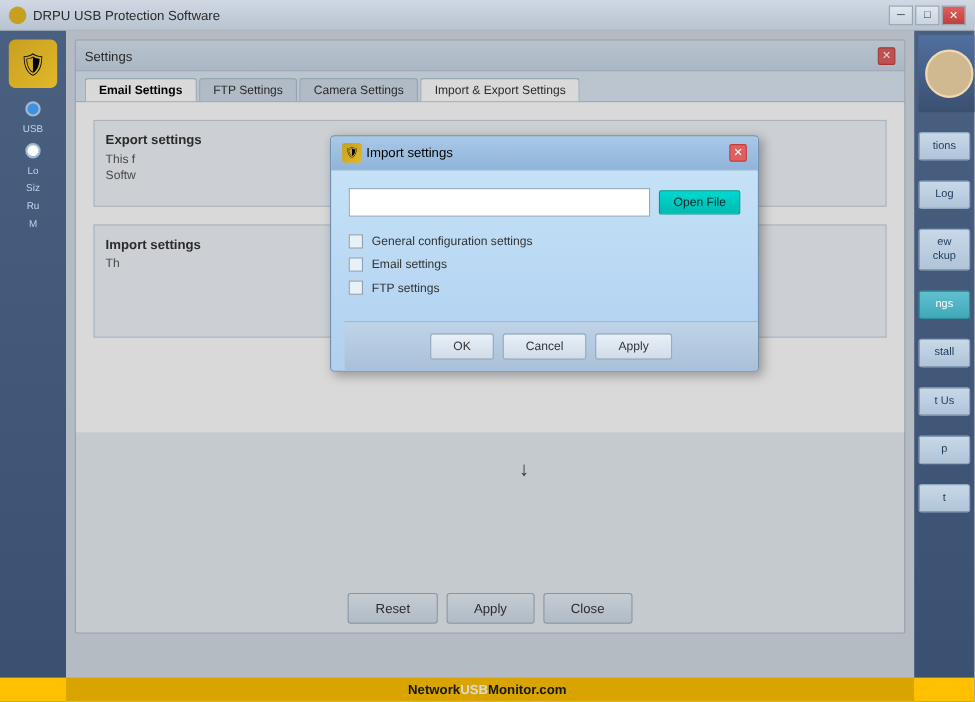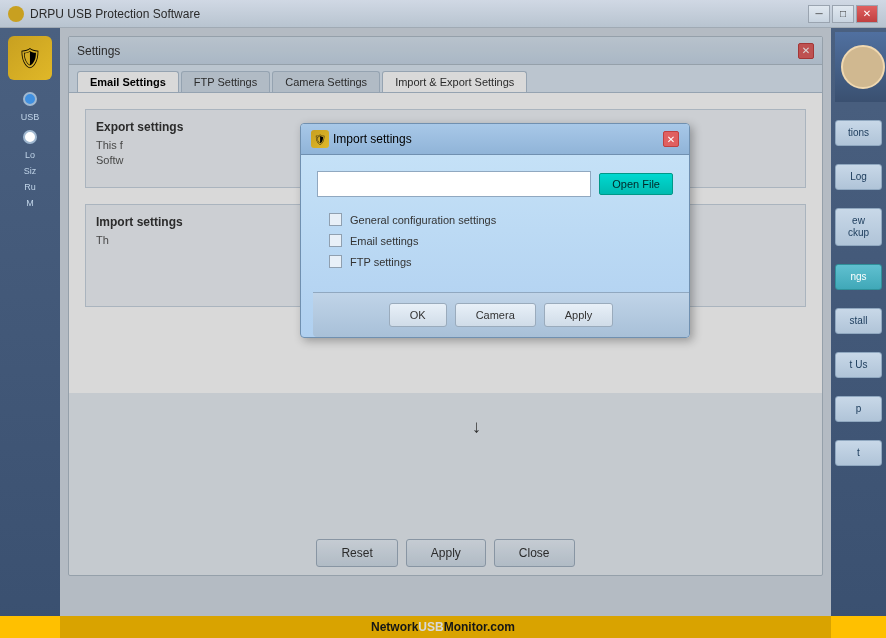--- a/index.html
+++ b/index.html
@@ -360,21 +360,20 @@
       border-radius: 2px;
       white-space: nowrap;
     }
     .dialog-checkbox-row {
       display: flex;
       align-items: center;
       gap: 8px;
       margin-bottom: 8px;
       font-size: 11px;
       color: #333;
-      margin-left: 12px;
     }
     .dialog-checkbox {
       width: 13px;
       height: 13px;
       border: 1px solid #90a0b0;
       background: #e8f0f8;
     }
     .dialog-footer {
       background: linear-gradient(to bottom, #c0d4e8, #a8c0d8);
       padding: 10px 16px;
@@ -547,21 +546,21 @@
             <span>Email settings</span>
           </div>
           <div class="dialog-checkbox-row">
             <div class="dialog-checkbox"></div>
             <span>FTP settings</span>
           </div>
         </div>
 
         <div class="dialog-footer">
           <button class="dialog-btn">OK</button>
-          <button class="dialog-btn">Camera</button>
+          <button class="dialog-btn">Cancel</button>
           <button class="dialog-btn">Apply</button>
         </div>
       </div>
 
     </div>
 
     <div class="right-sidebar">
       <div class="avatar-area">
         <div class="avatar-circle"></div>
       </div>

